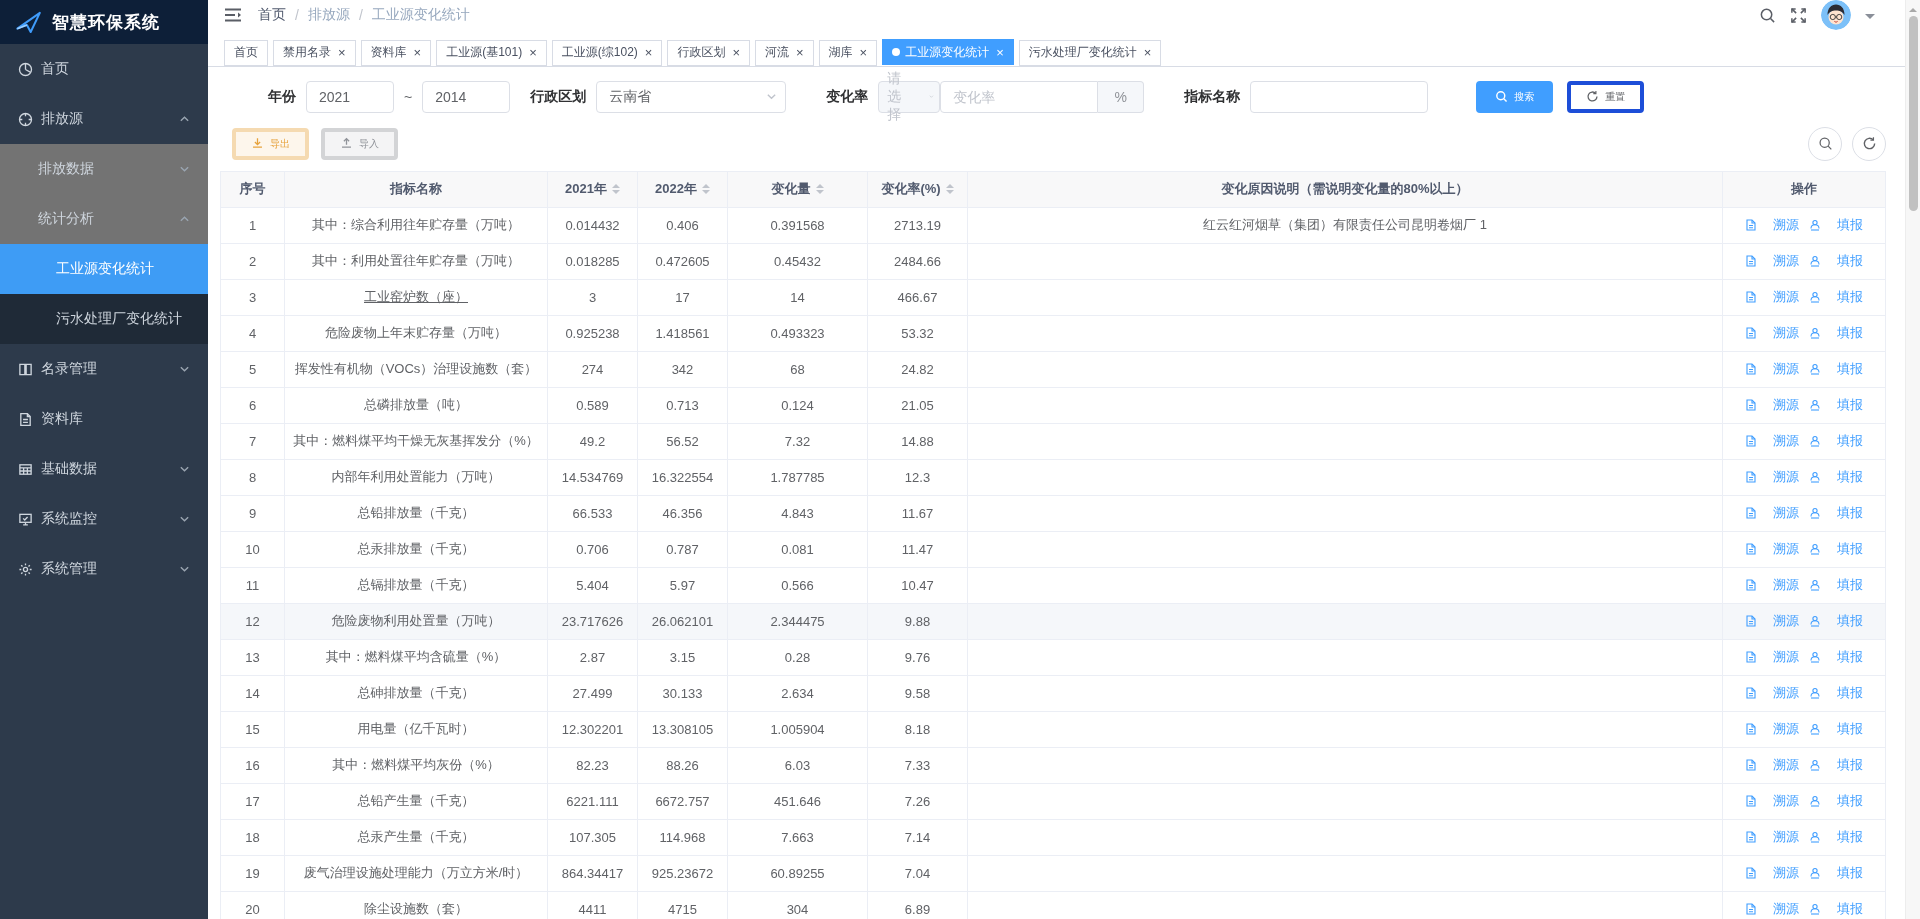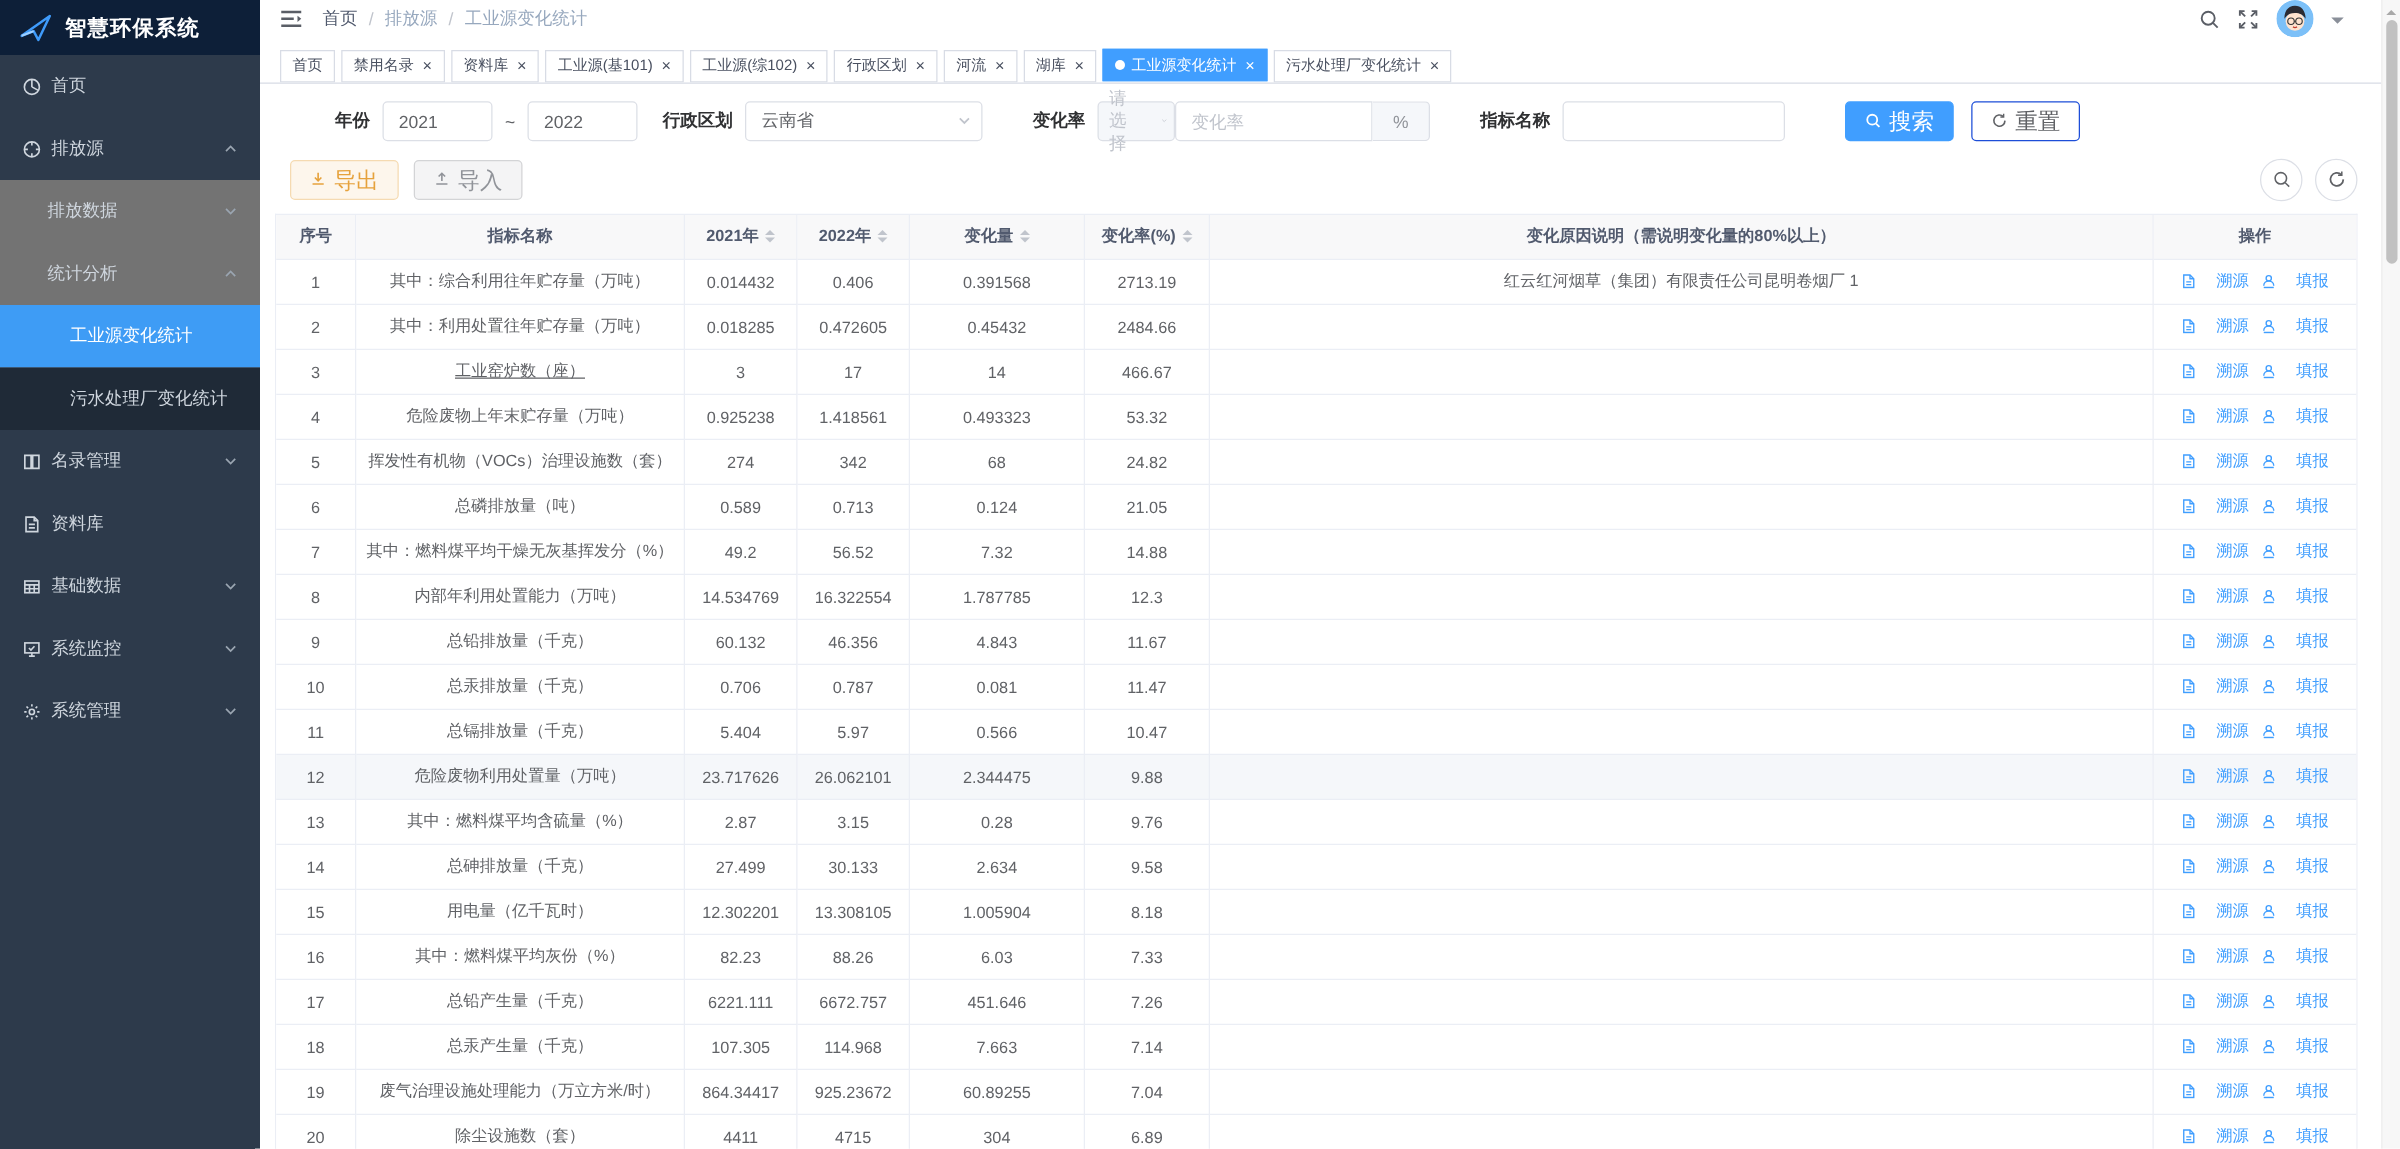--- a/index.html
+++ b/index.html
@@ -54,21 +54,21 @@
   .tilde{margin:0 10px;color:#606266;}
   .inp{height:32px;border:1px solid #dcdfe6;border-radius:4px;padding:0 12px;font-size:14px;color:#606266;outline:none;
     font-family:inherit;}
   .inp::placeholder{color:#c0c4cc;}
   .w158{width:158px;border-top-right-radius:0;border-bottom-right-radius:0;}
   .w178{width:178px;}
   .addon{height:32px;width:46px;border:1px solid #dcdfe6;border-left:none;border-radius:0 4px 4px 0;background:#f5f7fa;
     color:#909399;display:flex;align-items:center;justify-content:center;font-size:14px;}
   .ml20{margin-left:20px;}.ml40{margin-left:40px;}.ml48{margin-left:48px;}
 
-  .btn{height:32px;border-radius:4px;border:1px solid #1d4ed8;background:#fff;color:#606266;font-size:18px;
+  .btn{height:32px;border-radius:4px;border:4px solid #1d4ed8;background:#fff;color:#606266;font-size:10px;
     display:inline-flex;align-items:center;gap:6px;padding:0 15px;cursor:pointer;font-family:inherit;}
   .btn.primary{background:#409eff;border-color:#409eff;color:#fff;}
   .btn.warn{background:#fdf6ec;border-color:#f5dab1;color:#e6a23c;}
   .btn.info{background:#f4f4f5;border-color:#d3d4d6;color:#909399;}
   .btn.ml14{margin-left:14px;}
 
   
   .toolbar{display:flex;align-items:center;margin:14px 0 0 12px;}
   .toolbar .btn + .btn{margin-left:12px;}
   .circle-btn{width:34px;height:34px;border-radius:50%;border:1px solid #dcdfe6;background:#fff;display:flex;
@@ -285,21 +285,21 @@
       <div class="filters">
         <span class="flabel">年份</span>
         <div class="sel w88">
           <span>2021</span>
           <svg width="11" height="11" viewBox="0 0 12 12" fill="none" stroke="#c0c4cc" stroke-width="1.5">
               <path d="M2 4 L6 8 L10 4"></path>
             </svg>
         </div>
         <span class="tilde">~</span>
         <div class="sel w88">
-          <span>2022</span>
+          <span>2014</span>
           <svg width="11" height="11" viewBox="0 0 12 12" fill="none" stroke="#c0c4cc" stroke-width="1.5">
               <path d="M2 4 L6 8 L10 4"></path>
             </svg>
         </div>
 
         <span class="flabel ml20">行政区划</span>
         <div class="sel w190">
           <span>云南省</span>
           <svg width="11" height="11" viewBox="0 0 12 12" fill="none" stroke="#c0c4cc" stroke-width="1.5">
               <path d="M2 4 L6 8 L10 4"></path>
@@ -603,21 +603,21 @@
                     <path d="M2 9.6c0-2.2 1.8-3.8 4-3.8s4 1.6 4 3.8"></path>
                     <path d="M2 11h8"></path>
         </svg>
                   <span class="t">填报</span>
       </a>
     </div>
   </div>
             <div class="tr">
     <div class="td c-no">9</div>
     <div class="td c-name">总铅排放量（千克）</div>
-    <div class="td c-y c-y1">60.132</div>
+    <div class="td c-y c-y1">66.533</div>
     <div class="td c-y c-y2">46.356</div>
     <div class="td c-chg">4.843</div>
     <div class="td c-rate">11.67</div>
     <div class="td c-reason"></div>
     <div class="td c-ops">
       <a class="op trace">
         <svg width="12" height="12" viewBox="0 0 12 12" fill="none" stroke="#409eff" stroke-width="1.1">
           <path d="M2 1h5l3 3v7H2z"></path>
                     <path d="M7 1v3h3 M4 6.5h4 M4 8.7h4"></path>
         </svg>

